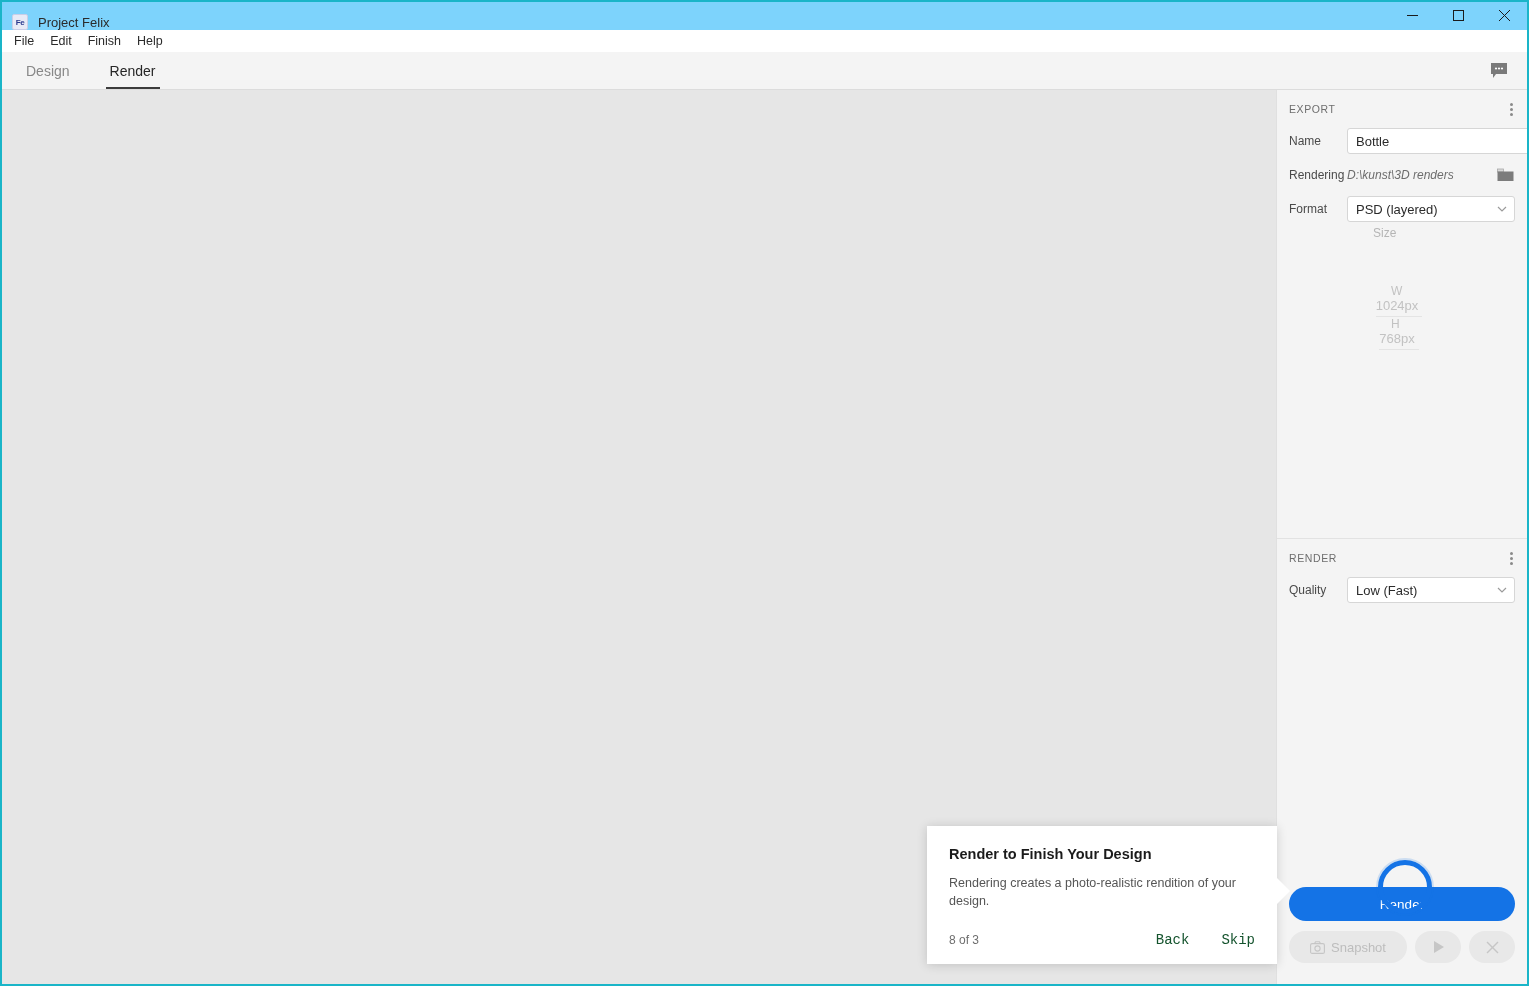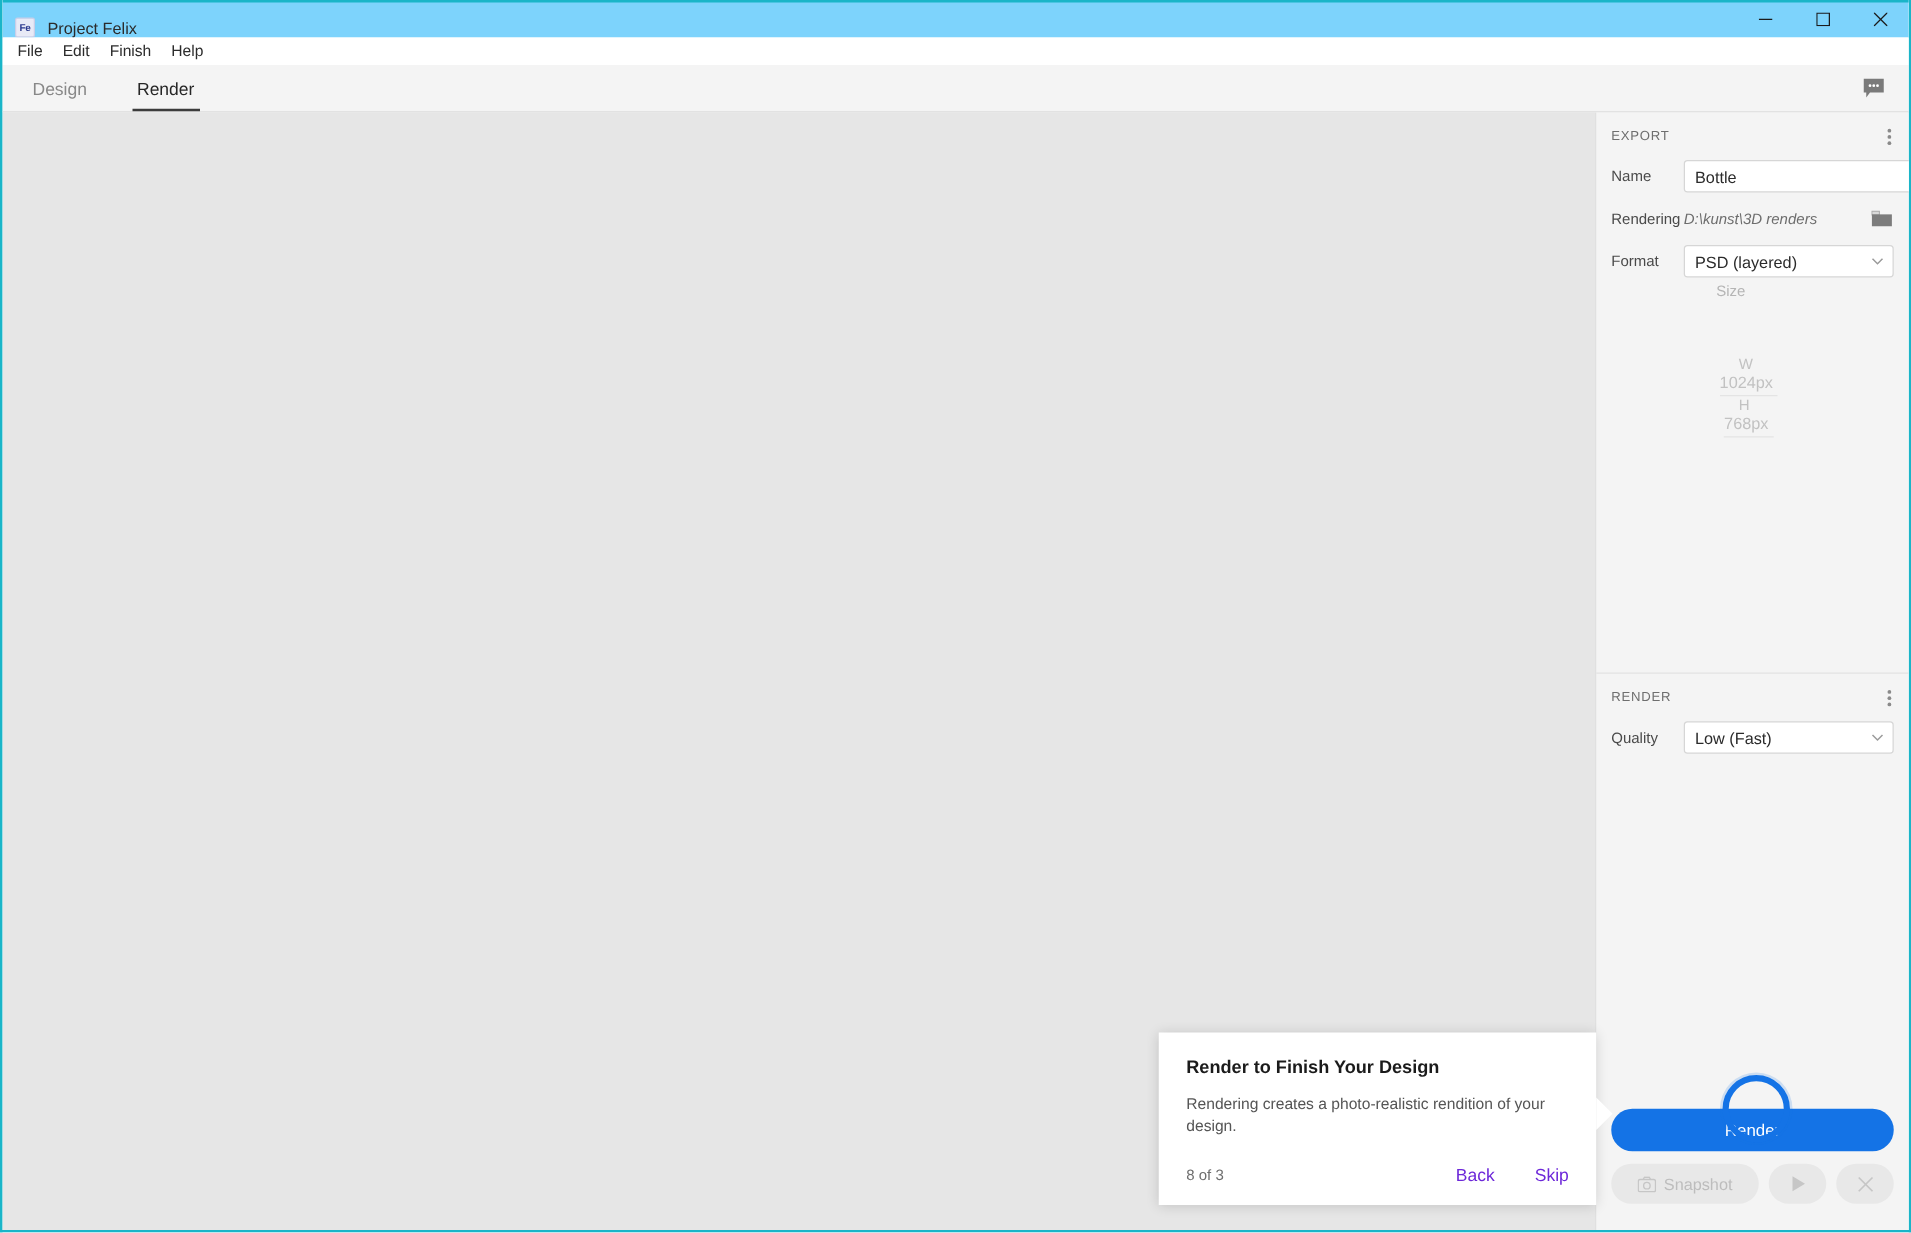--- a/index.html
+++ b/index.html
@@ -359,24 +359,24 @@
     font-size: 12px;
     color: #6e6e6e;
   }
   .cm-actions {
     margin-left: auto;
     display: flex;
     gap: 32px;
   }
   .cm-btn {
     font-size: 14px;
-    color: #6d28d9;
+    color: #14532d;
     background: none;
     border: none;
-    font-family: Liberation Sans, sans-serif;
+    font-family: Liberation Mono, monospace;
     padding: 0;
   }
 </style>
 </head>
 <body>
 
 <div id="app">
 
   <div class="titlebar">
     <div class="app-icon">Fe</div>

